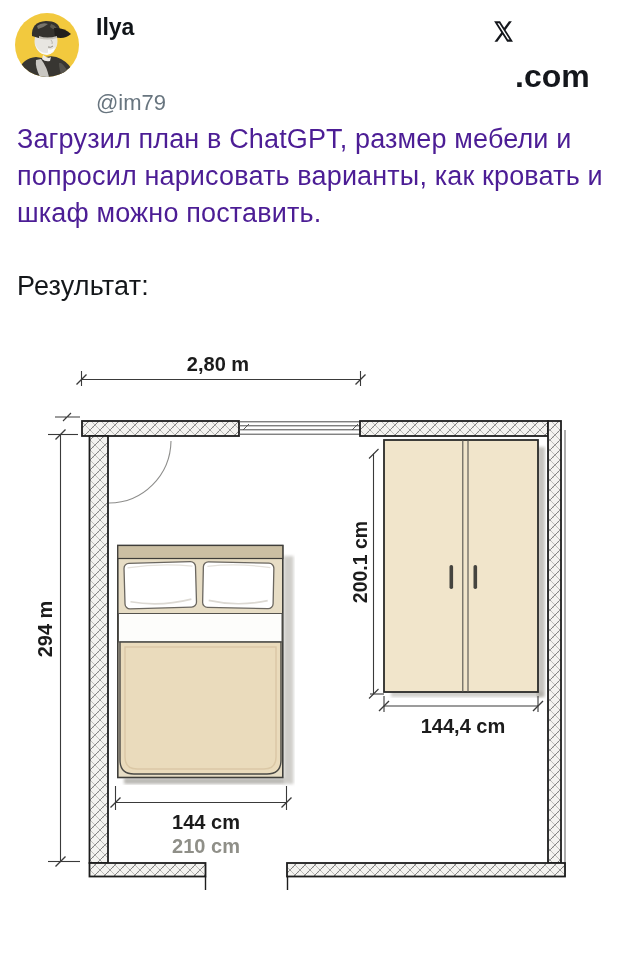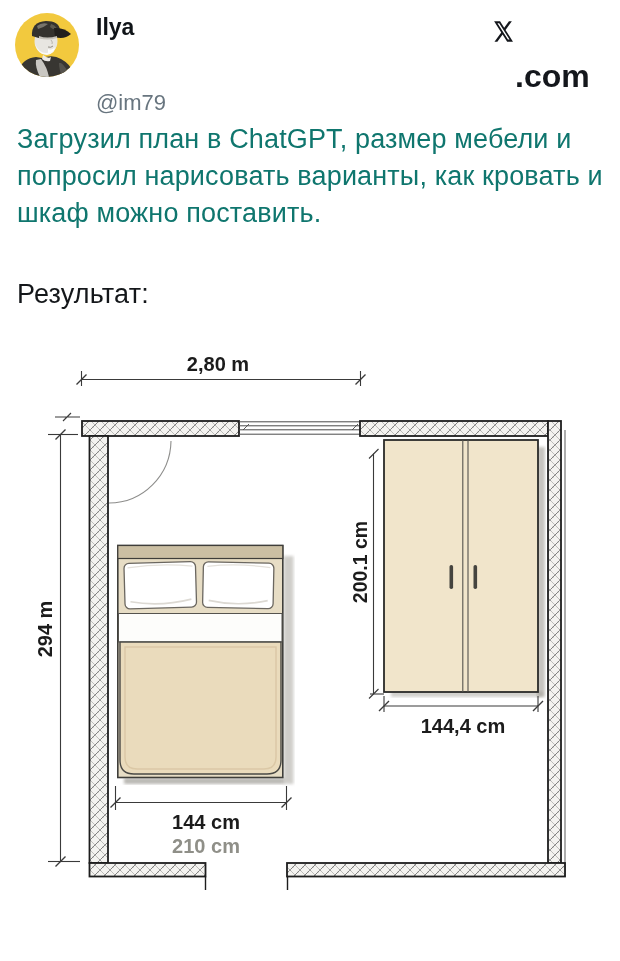--- a/index.html
+++ b/index.html
@@ -45,23 +45,23 @@
 
 <div class="abs" style="left:96px;top:16px;font-size:23px;line-height:23px;font-weight:bold;color:#101418;">Ilya</div>
 
 <div class="abs" style="left:96px;top:48px;font-size:22px;line-height:22px;color:#68757f;margin-top:44px;">@im79</div>
 
 <svg class="abs" style="left:493px;top:19px" width="21" height="25" viewBox="0 0 24 24" preserveAspectRatio="none">
     <path fill="#14171c" d="M18.244 2.25h3.308l-7.227 8.26 8.502 11.24H16.17l-5.214-6.817L4.99 21.75H1.68l7.73-8.835L1.254 2.25H8.08l4.713 6.231zm-1.161 17.52h1.833L7.084 4.126H5.117z"></path>
   </svg>
 <div class="abs" style="left:515px;top:16px;font-size:32px;line-height:32px;font-weight:bold;color:#14171c;margin-top:44px;">.com</div>
 
-<div class="abs" style="left:17px;top:121px;width:600px;font-size:27px;line-height:37px;letter-spacing:0.15px;color:#0f766e;">Загрузил план в ChatGPT, размер мебели и<br>попросил нарисовать варианты, как кровать и<br>шкаф можно поставить.</div>
+<div class="abs" style="left:17px;top:121px;width:600px;font-size:27px;line-height:37px;letter-spacing:0.15px;color:#4c1d95;">Загрузил план в ChatGPT, размер мебели и<br>попросил нарисовать варианты, как кровать и<br>шкаф можно поставить.</div>
 
-<div class="abs" style="left:17px;top:276px;font-size:27px;line-height:37px;letter-spacing:0.15px;color:#14171a;">Результат:</div>
+<div class="abs" style="left:17px;top:268px;font-size:27px;line-height:37px;letter-spacing:0.15px;color:#14171a;">Результат:</div>
 
 <svg class="abs" style="left:0;top:0" width="620" height="961" viewBox="0 0 620 961">
   <defs>
     <pattern id="hatch" width="10" height="10" patternUnits="userSpaceOnUse">
       <rect width="10" height="10" fill="#f4f3f0"></rect>
       <path d="M-2,12 L12,-2 M-2,3 L3,-2 M7,12 L12,7" stroke="#808080" stroke-width="1" fill="none"></path>
       <path d="M-2,-2 L12,12 M-2,7 L3,12 M7,-2 L12,3" stroke="#a8a8a6" stroke-width="0.7" fill="none"></path>
       <circle cx="3" cy="7" r="0.6" fill="#8a8a88"></circle>
       <circle cx="8" cy="2" r="0.5" fill="#9a9a98"></circle>
     </pattern>

